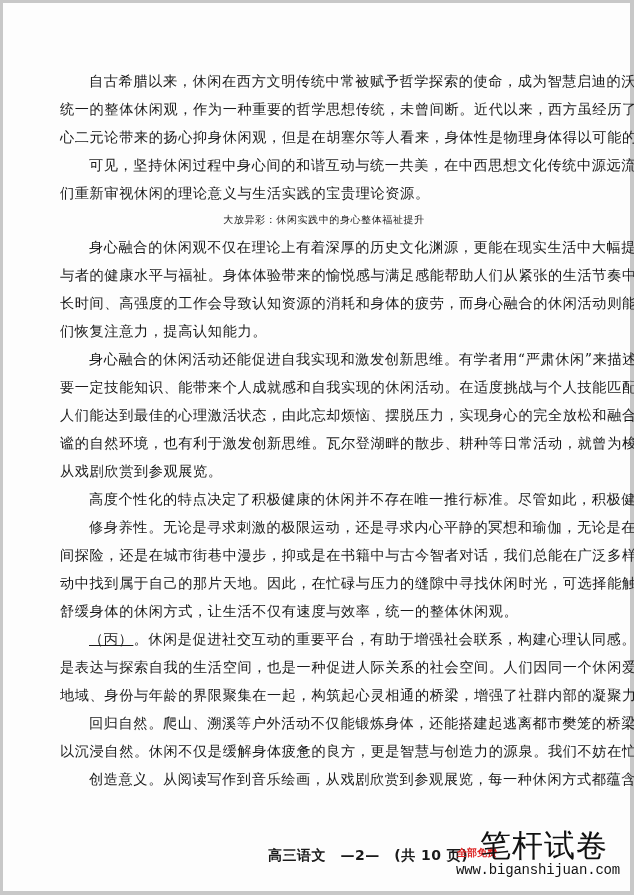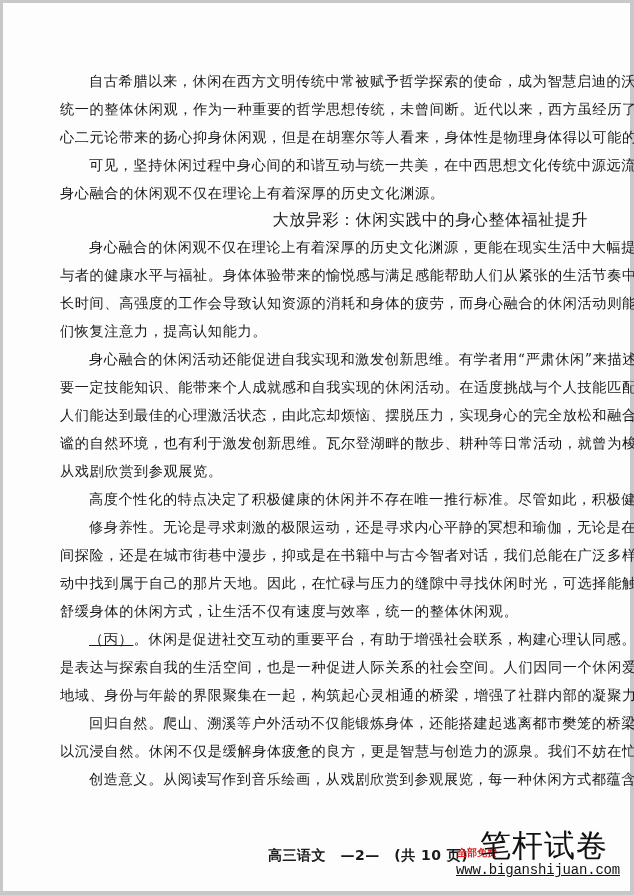--- a/index.html
+++ b/index.html
@@ -15,55 +15,55 @@
   }
   .body-text {
     position:absolute; left:57px; top:64px; width:528px;
   }
   .line {
     font-size:14.2px; line-height:28px; height:28px; white-space:nowrap;
     letter-spacing:0.6px;
   }
   .indent { padding-left:29px; }
   .heading {
-    font-size:16px; line-height:26px; height:26px; text-align:right;
+    font-size:10px; line-height:26px; height:26px; text-align:center;
     white-space:nowrap; letter-spacing:0.6px;
   }
   .blank { display:inline-block; width:36px; border-bottom:1px solid #222; height:14px; vertical-align:-2px; margin-right:2px; }
   .underlined { text-decoration:underline; }
   .footer-text {
     position:absolute; left:265px; top:844px; font-size:14px; font-weight:bold;
     font-family:"DejaVu Sans","Liberation Sans",sans-serif; white-space:nowrap; letter-spacing:0.5px;
   }
   .watermark { position:absolute; left:450px; top:825px; width:150px; height:60px; }
   .wm-title {
     position:absolute; left:27px; top:0px; font-size:31px; line-height:34px;
     font-family:"DejaVu Sans","Liberation Sans",sans-serif; color:#111; letter-spacing:1px; white-space:nowrap;
   }
   .wm-badge {
     position:absolute; left:4px; top:18px; font-size:10px; color:#d22; font-weight:bold;
     font-family:"DejaVu Sans",sans-serif; white-space:nowrap;
   }
   .wm-url {
     position:absolute; left:3px; top:34px; font-size:14px; color:#111;
-    font-family:"Liberation Mono","DejaVu Sans Mono",monospace; white-space:nowrap; letter-spacing:-0.2px;text-decoration:underline;
+    font-family:"Liberation Mono","DejaVu Sans Mono",monospace; white-space:nowrap; letter-spacing:-0.2px;
   }
 </style>
 </head>
 <body>
 
 <div class="page">
   <div class="body-text">
 
     <div class="line indent">自古希腊以来，休闲在西方文明传统中常被赋予哲学探索的使命，成为智慧启迪的沃土，身心</div>
     <div class="line">统一的整体休闲观，作为一种重要的哲学思想传统，未曾间断。近代以来，西方虽经历了笛卡尔身</div>
     <div class="line">心二元论带来的扬心抑身休闲观，但是在胡塞尔等人看来，身体性是物理身体得以可能的先验条件，</div>
 
     <div class="line indent">可见，坚持休闲过程中身心间的和谐互动与统一共美，在中西思想文化传统中源远流长，是我</div>
-    <div class="line">身心融合的休闲观不仅在理论上有着深厚的历史文化渊源。</div>
+    <div class="line">们重新审视休闲的理论意义与生活实践的宝贵理论资源。</div>
 
     <div class="heading">大放异彩：休闲实践中的身心整体福祉提升</div>
 
     <div class="line indent">身心融合的休闲观不仅在理论上有着深厚的历史文化渊源，更能在现实生活中大幅提升休闲参</div>
     <div class="line">与者的健康水平与福祉。身体体验带来的愉悦感与满足感能帮助人们从紧张的生活节奏中抽离出来。</div>
     <div class="line">长时间、高强度的工作会导致认知资源的消耗和身体的疲劳，而身心融合的休闲活动则能够帮助人</div>
     <div class="line">们恢复注意力，提高认知能力。</div>
     <div class="line indent">身心融合的休闲活动还能促进自我实现和激发创新思维。有学者用“严肃休闲”来描述那些需</div>
     <div class="line">要一定技能知识、能带来个人成就感和自我实现的休闲活动。在适度挑战与个人技能匹配的活动中，</div>
     <div class="line">人们能达到最佳的心理激活状态，由此忘却烦恼、摆脱压力，实现身心的完全放松和融合。安宁静</div>

